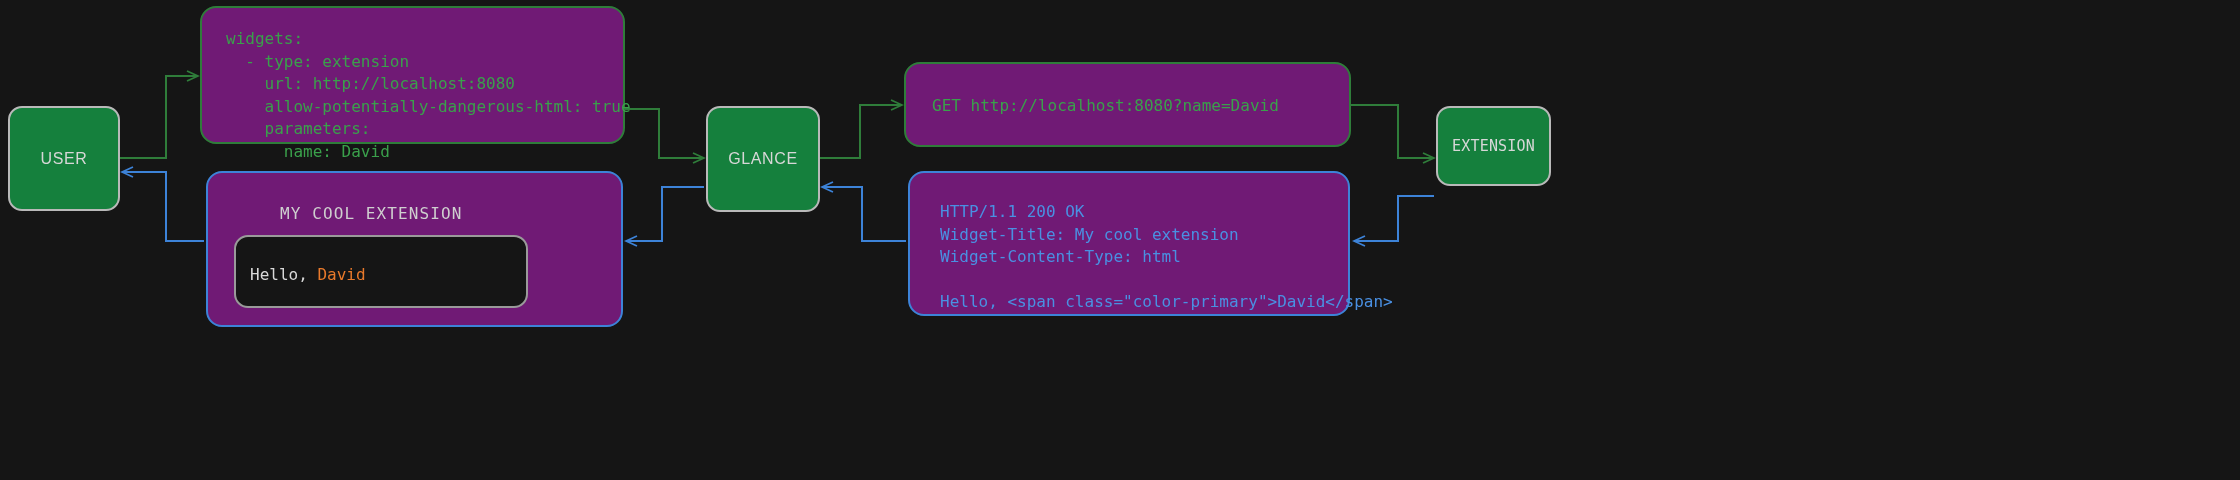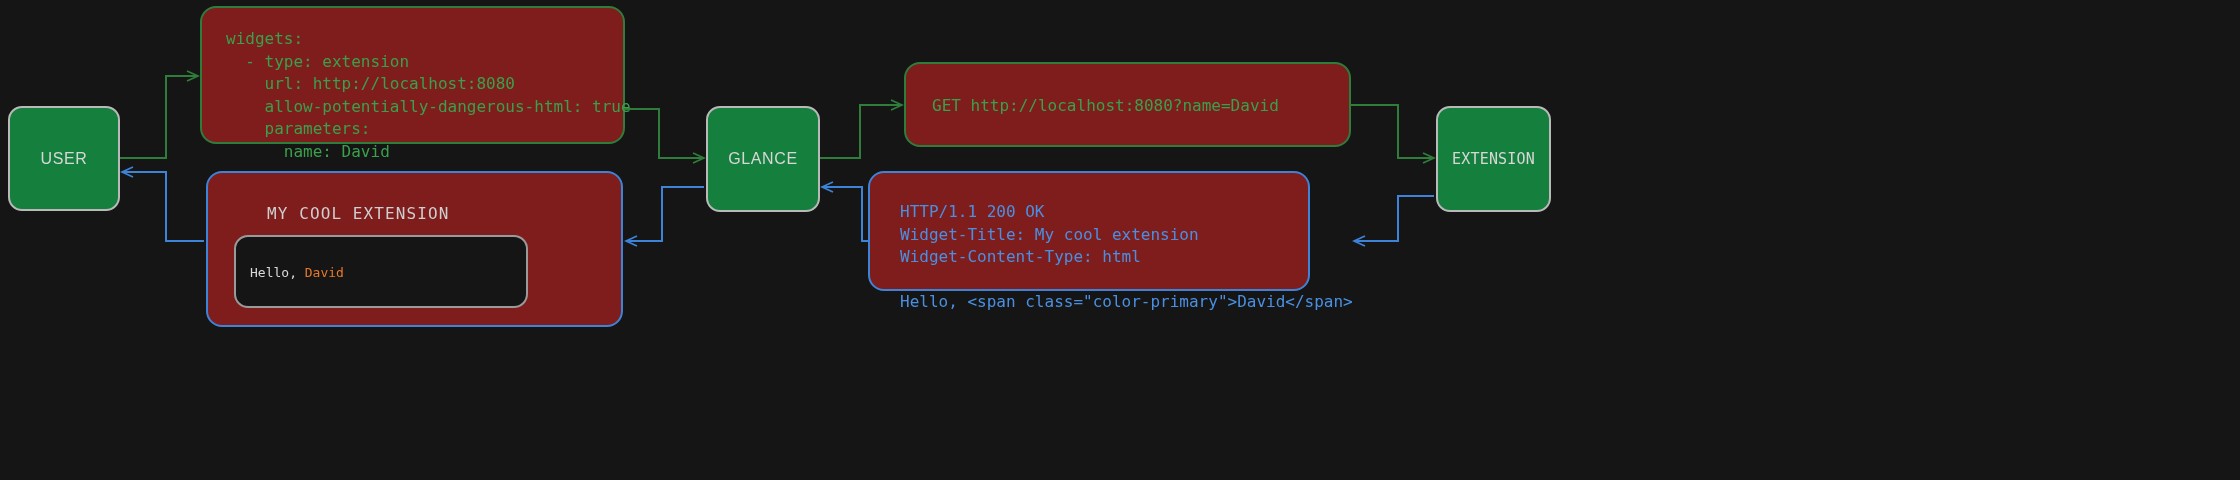--- a/index.html
+++ b/index.html
@@ -42,21 +42,21 @@
   .node-label.mono {
     font-family: "DejaVu Sans Mono", monospace;
     font-size: 15px;
     letter-spacing: 0.2px;
   }
   .panel {
     position: absolute;
     box-sizing: border-box;
     border: 2px solid;
     border-radius: 16px;
-    background: #7f1d1d;
+    background: #701a75;
   }
   .panel.green { border-color: #2f7d3a; }
   .panel.blue  { border-color: #3d83d8; }
 
   .code {
     font-family: "DejaVu Sans Mono", monospace;
     font-size: 16px;
     line-height: 22.5px;
     white-space: pre;
     margin: 0;
@@ -75,21 +75,21 @@
     position: absolute;
     color: #cfcfcf;
     font-family: "DejaVu Sans Mono", monospace;
     font-size: 16px;
     letter-spacing: 1.1px;
     white-space: pre;
   }
   .widget-body {
     position: absolute;
     font-family: "DejaVu Sans Mono", monospace;
-    font-size: 13px;
+    font-size: 16px;
     color: #d9d9d9;
     white-space: pre;
   }
   .accent { color: #e8792b; }
 </style>
 </head>
 <body>
 
 <div id="stage">
 
@@ -121,47 +121,47 @@
   </svg>
 
   <div class="node" style="left:8px; top:106px; width:112px; height:105px;">
     <span class="node-label">USER</span>
   </div>
 
   <div class="node" style="left:706px; top:106px; width:114px; height:106px;">
     <span class="node-label">GLANCE</span>
   </div>
 
-  <div class="node" style="left:1436px; top:106px; width:115px; height:106px;">
+  <div class="node" style="left:1436px; top:106px; width:115px; height:80px;">
     <span class="node-label mono">EXTENSION</span>
   </div>
 
   <div class="panel green" style="left:200px; top:6px; width:425px; height:138px;">
     <pre class="code green" style="position:absolute; left:24px; top:20px;">widgets:
   - type: extension
     url: http://localhost:8080
     allow-potentially-dangerous-html: true
     parameters:
       name: David</pre>
   </div>
 
   <div class="panel green" style="left:904px; top:62px; width:447px; height:85px;">
     <pre class="code green" style="position:absolute; left:26px; top:31px;">GET http://localhost:8080?name=David</pre>
   </div>
 
-  <div class="panel blue" style="left:868px; top:171px; width:442px; height:120px;">
+  <div class="panel blue" style="left:908px; top:171px; width:442px; height:145px;">
     <pre class="code blue" style="position:absolute; left:30px; top:28px;">HTTP/1.1 200 OK
 Widget-Title: My cool extension
 Widget-Content-Type: html
 
 Hello, &lt;span class="color-primary"&gt;David&lt;/span&gt;</pre>
   </div>
 
   <div class="panel blue" style="left:206px; top:171px; width:417px; height:156px;">
 
-    <div class="widget-title" style="left:35px; top:31px;padding-left:24px;">MY COOL EXTENSION</div>
+    <div class="widget-title" style="left:48px; top:31px;padding-left:24px;">MY COOL EXTENSION</div>
 
     <div class="widget-card" style="left:26px; top:62px; width:294px; height:73px;">
       <div class="widget-body" style="left:14px; top:28px;"><span>Hello, </span><span class="accent">David</span></div>
     </div>
   </div>
 
 </div>
 
 </body></html>

